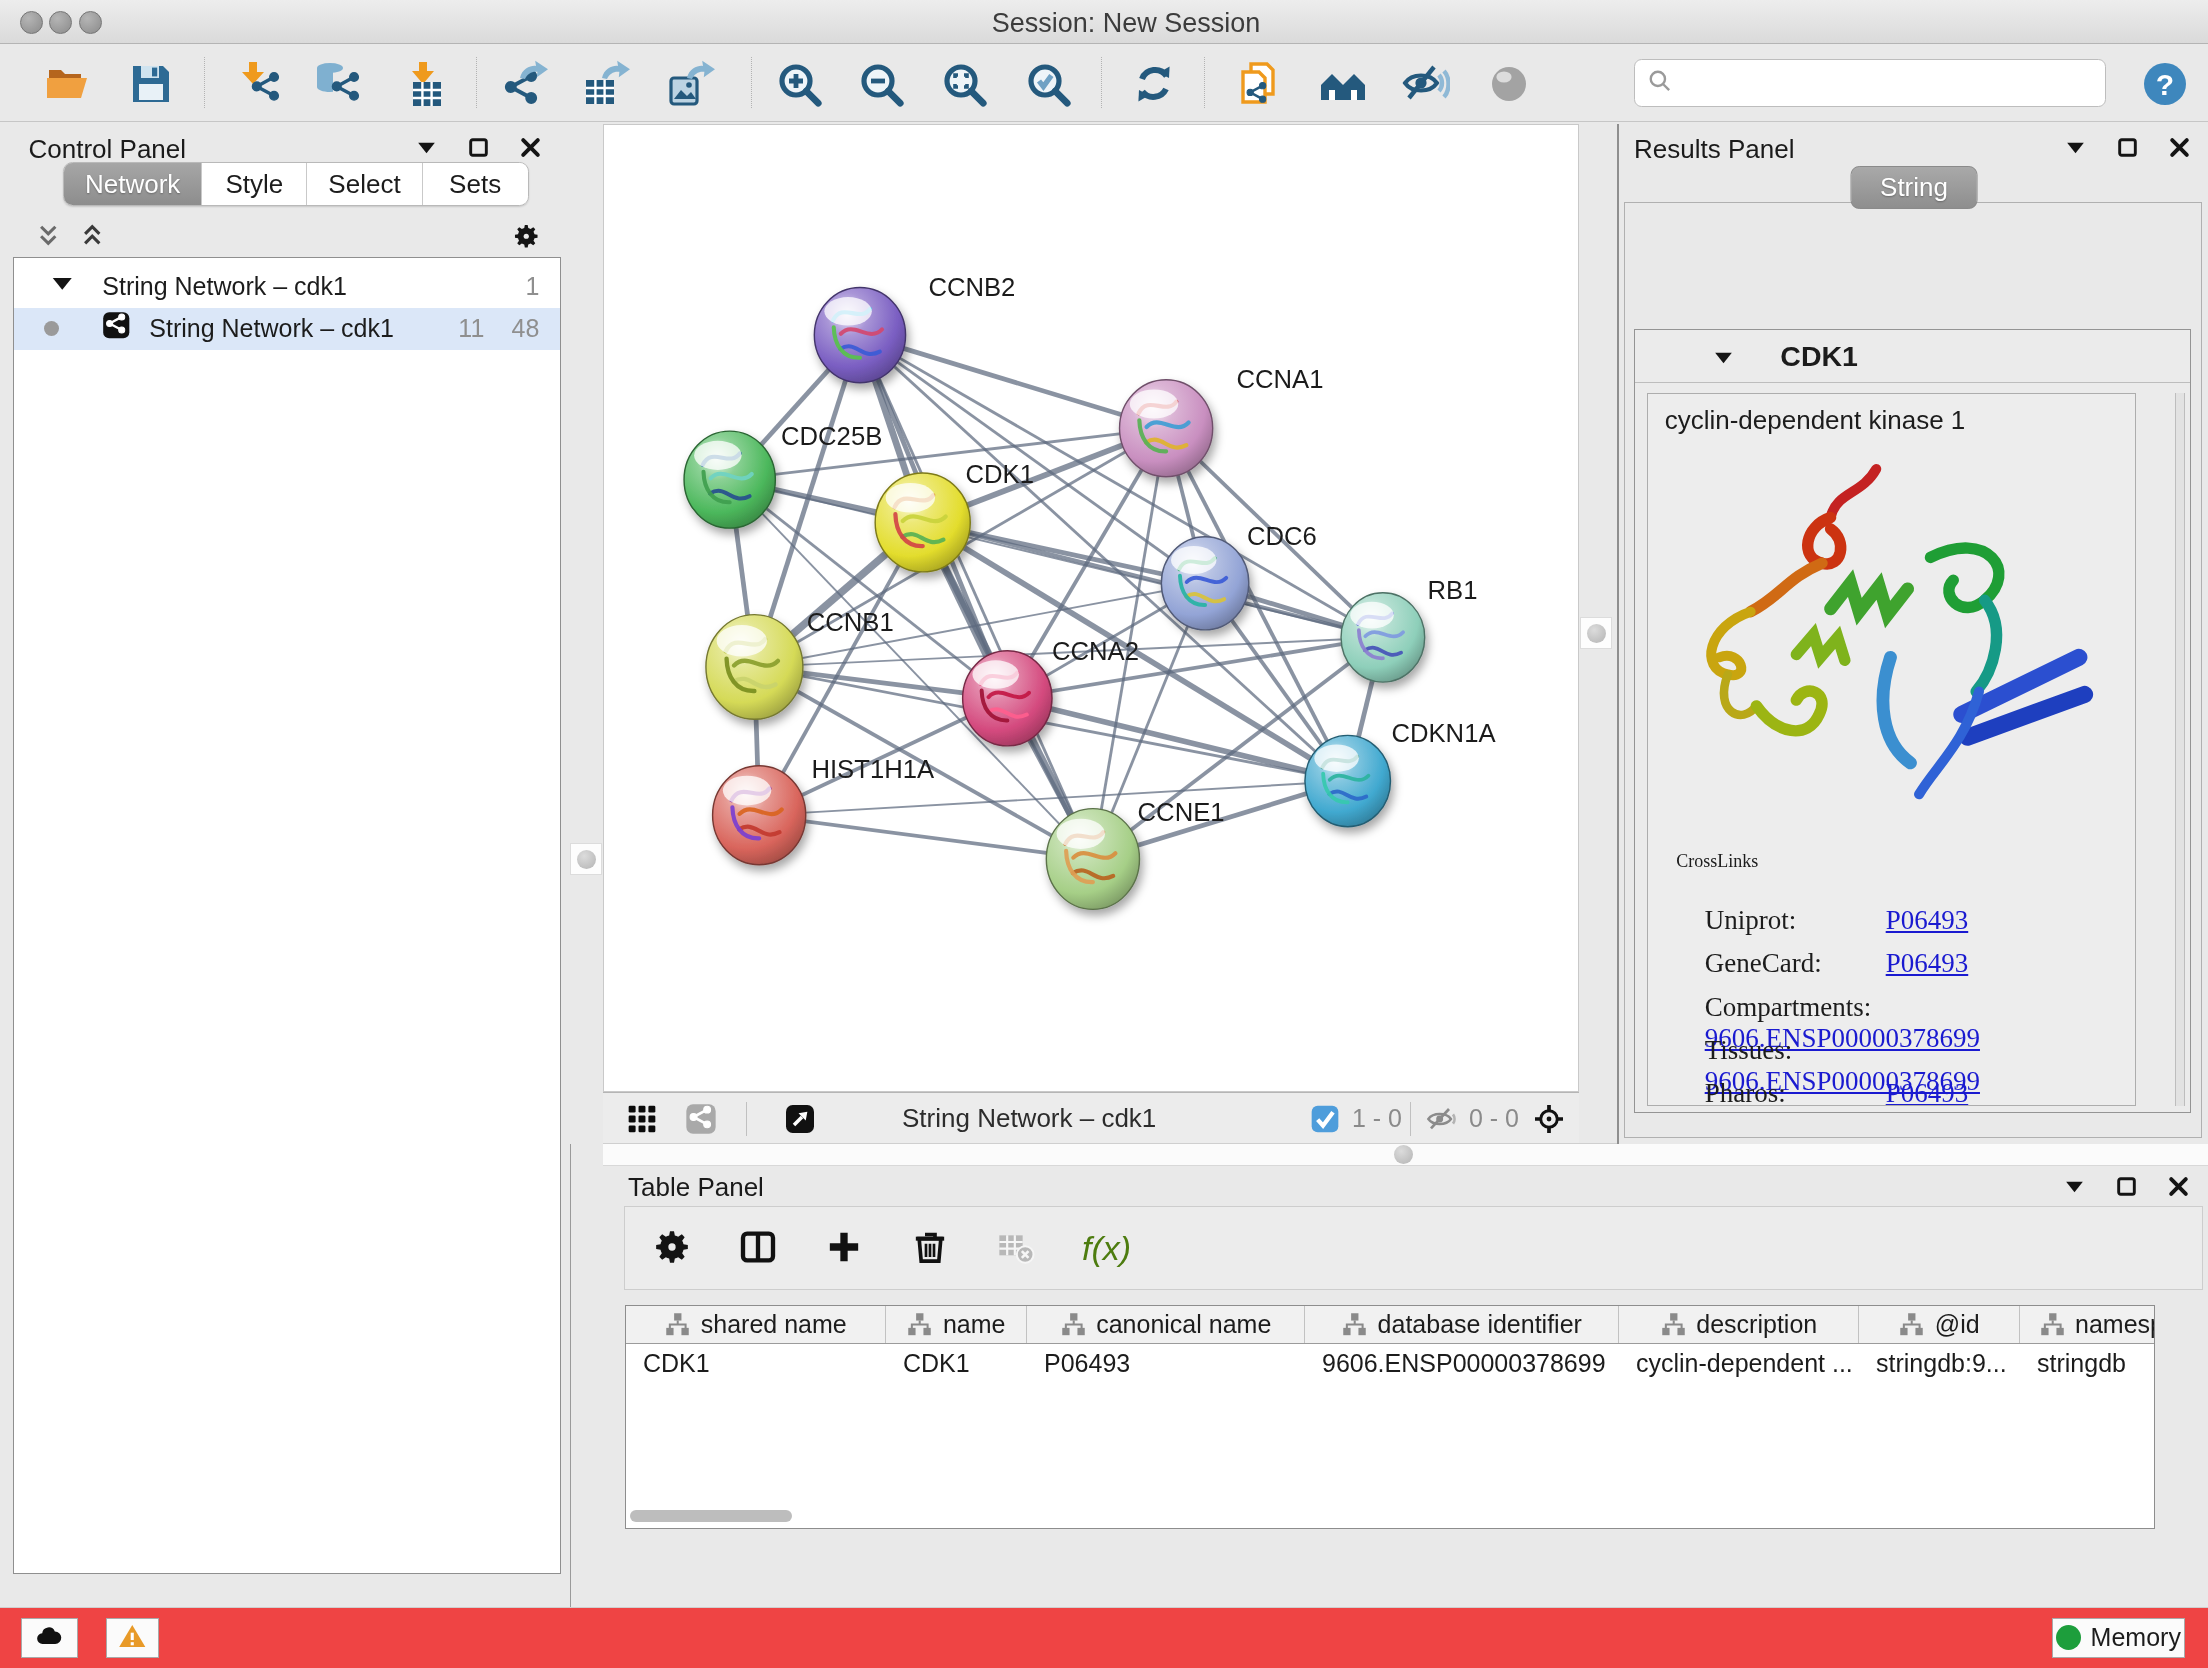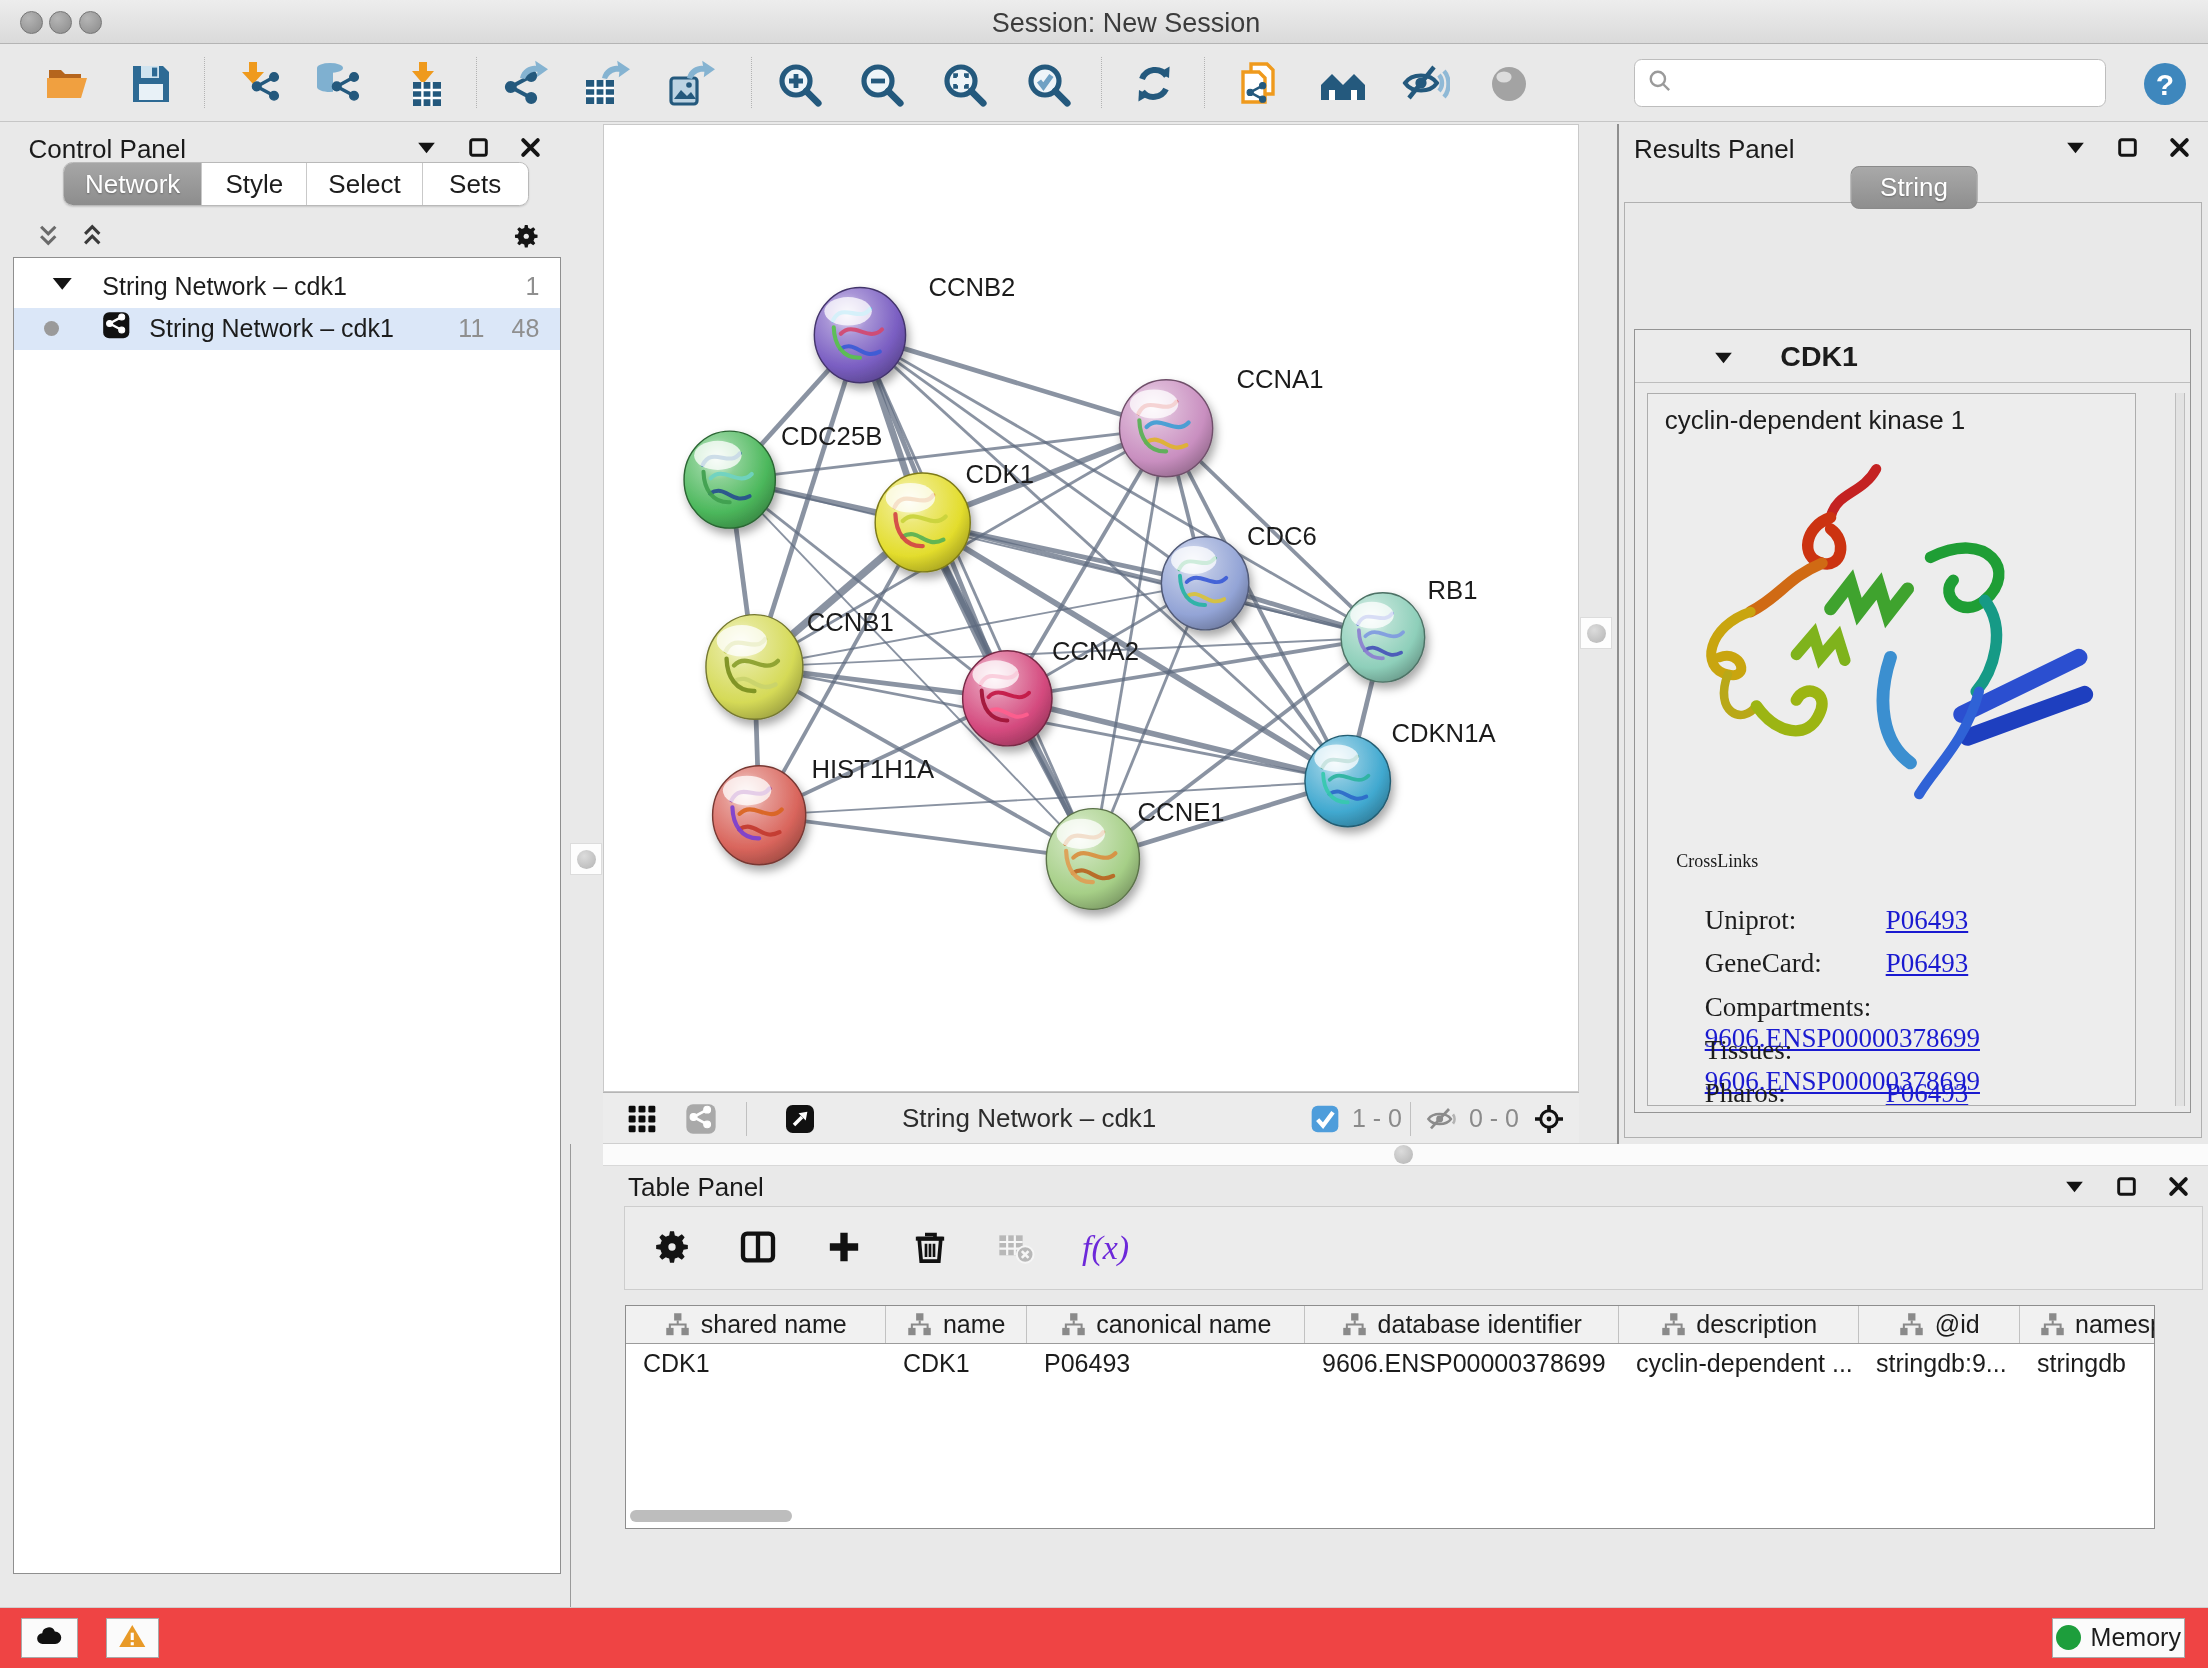--- a/index.html
+++ b/index.html
@@ -105,21 +105,21 @@
   .cl-link { color:#1a1ad0; text-decoration:underline; }
   .rp-scroll { position:absolute; right:5.7px; top:63px; width:9.5px; height:713px;
     border-left:1px solid #bdbdbd; border-right:1px solid #bdbdbd; background:#e2e2e2; }
 
   
   .table-panel { left:603px; top:1166px; width:1605px; height:441px; background:#e9e9e9; }
   .tp-toolbar { position:absolute; left:21px; top:40px; width:1579px; height:84px;
     background:#ececec; border:1px solid #cdcdcd; display:flex; align-items:center;
     padding-left:27px; gap:46px; }
   .tp-toolbar .ticon svg { width:40px; height:40px; }
-  .fx { font-family:Liberation Serif, serif; font-style:italic; font-size:34px; color:#6d28d9; }
+  .fx { font-family:Liberation Sans, sans-serif; font-style:italic; font-size:34px; color:#4d7c0f; }
   .dtable { position:absolute; left:22px; top:139px; width:1530px; height:224px;
     background:#fff; border:1.9px solid #8d8d8d; overflow:hidden; }
   .thead { display:flex; height:38px; background:#f1f1f1; border-bottom:1.9px solid #9b9b9b; }
   .th { display:flex; align-items:center; justify-content:center; gap:9.5px; font-size:25px;
     border-right:1px solid #c2c2c2; overflow:hidden; flex:none; }
   .th svg { width:27px; height:27px; flex:none; }
   .trow { display:flex; height:38px; }
   .td { font-size:25px; padding-left:17px; display:flex; align-items:center;
     overflow:hidden; white-space:nowrap; flex:none; }
   .hscroll { position:absolute; left:3.8px; bottom:5.7px; width:162px; height:12.4px;

